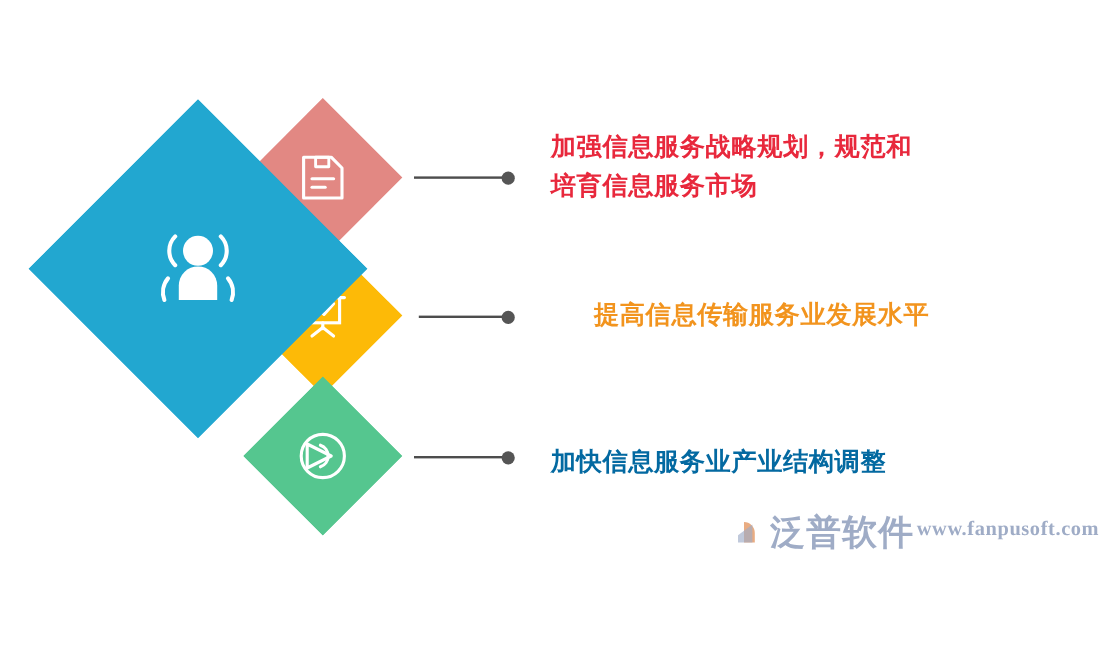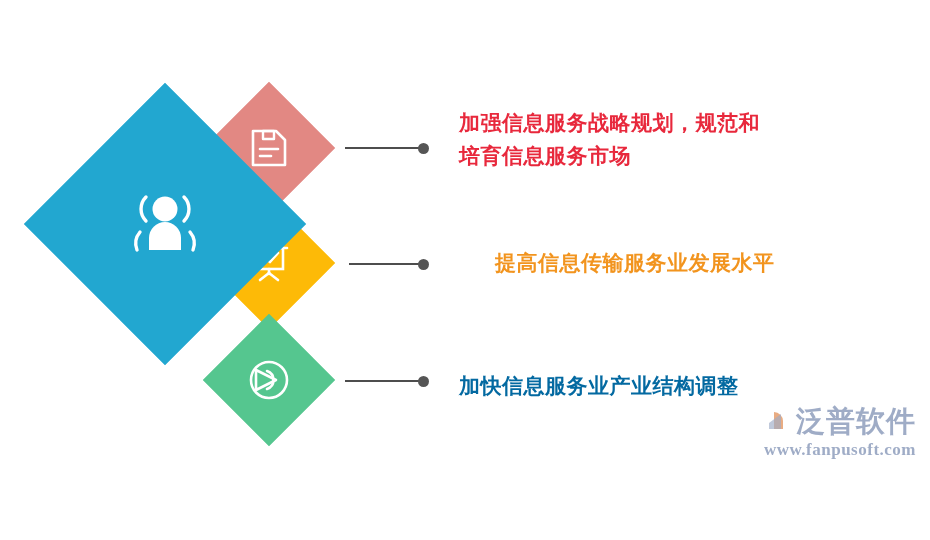--- a/index.html
+++ b/index.html
@@ -89,22 +89,22 @@
   #text-2 { left: 459px; top: 247px; width: 380px; color: #F2941E; margin-left: 36px; }
   #text-3 { left: 459px; top: 370px; width: 380px; color: #3FAC84; }
 
   
   #watermark {
     position: absolute;
     right: 14px;
     bottom: 8px;
     z-index: 8;
     display: flex;
-    flex-direction: column;
-    align-items: flex-end;
+    flex-direction: row;
+    align-items: flex-start;
     opacity: 0.95;
   }
   #watermark .wm-top {
     display: flex;
     align-items: center;
     gap: 5px;
   }
   #watermark .wm-name {
     font-size: 29px;
     font-weight: bold;

